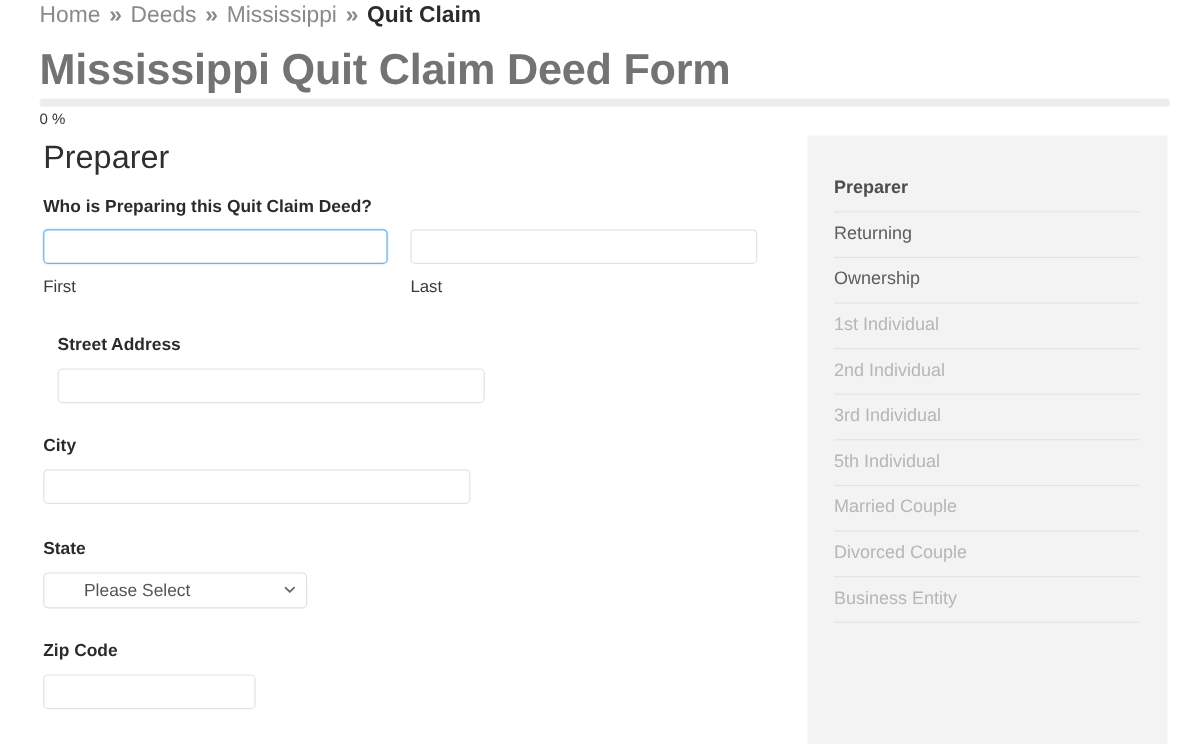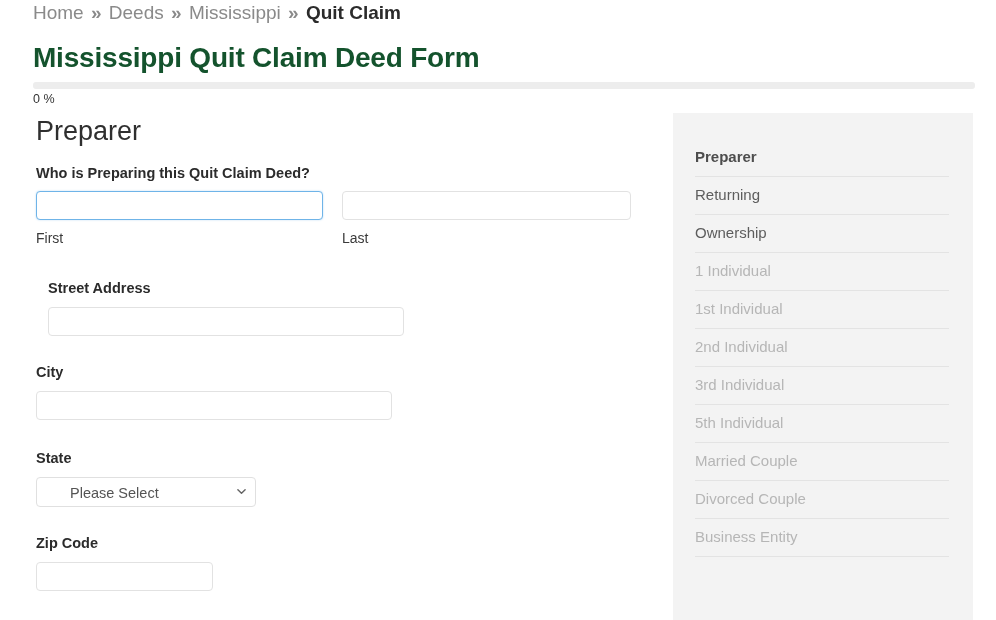--- a/index.html
+++ b/index.html
@@ -33,24 +33,24 @@
   .breadcrumb .crumb { color: #8a8a8a; text-decoration: none; }
   .breadcrumb .sep { color: #8a8a8a; margin: 0 2px; font-weight: bold; }
   .breadcrumb .crumb.current { color: #2b2b2b; font-weight: bold; }
 
   
   .page-title {
     position: absolute;
     left: 33px;
     top: 38px;
     margin: 0;
-    font-size: 28px;
+    font-size: 36px;
     line-height: 40px;
     font-weight: bold;
-    color: #14532d;
+    color: #737373;
     letter-spacing: -0.2px;
   }
 
   
   .progress-wrap {
     position: absolute;
     left: 33px;
     top: 82px;
     width: 942px;
     height: 7px;
@@ -258,21 +258,20 @@
       <input class="text-input" type="text" style="width: 177px; margin-top: 9px;" value="">
     </div>
 
   </div>
 
   <div class="sidebar">
     <div class="sidebar-inner" id="sidebar-list">
         <div class="nav-item active">Preparer</div>
         <div class="nav-item enabled">Returning</div>
         <div class="nav-item enabled">Ownership</div>
-        <div class="nav-item disabled">1 Individual</div>
         <div class="nav-item disabled">1st Individual</div>
         <div class="nav-item disabled">2nd Individual</div>
         <div class="nav-item disabled">3rd Individual</div>
         <div class="nav-item disabled">5th Individual</div>
         <div class="nav-item disabled">Married Couple</div>
         <div class="nav-item disabled">Divorced Couple</div>
         <div class="nav-item disabled">Business Entity</div>
       </div>
   </div>
 

